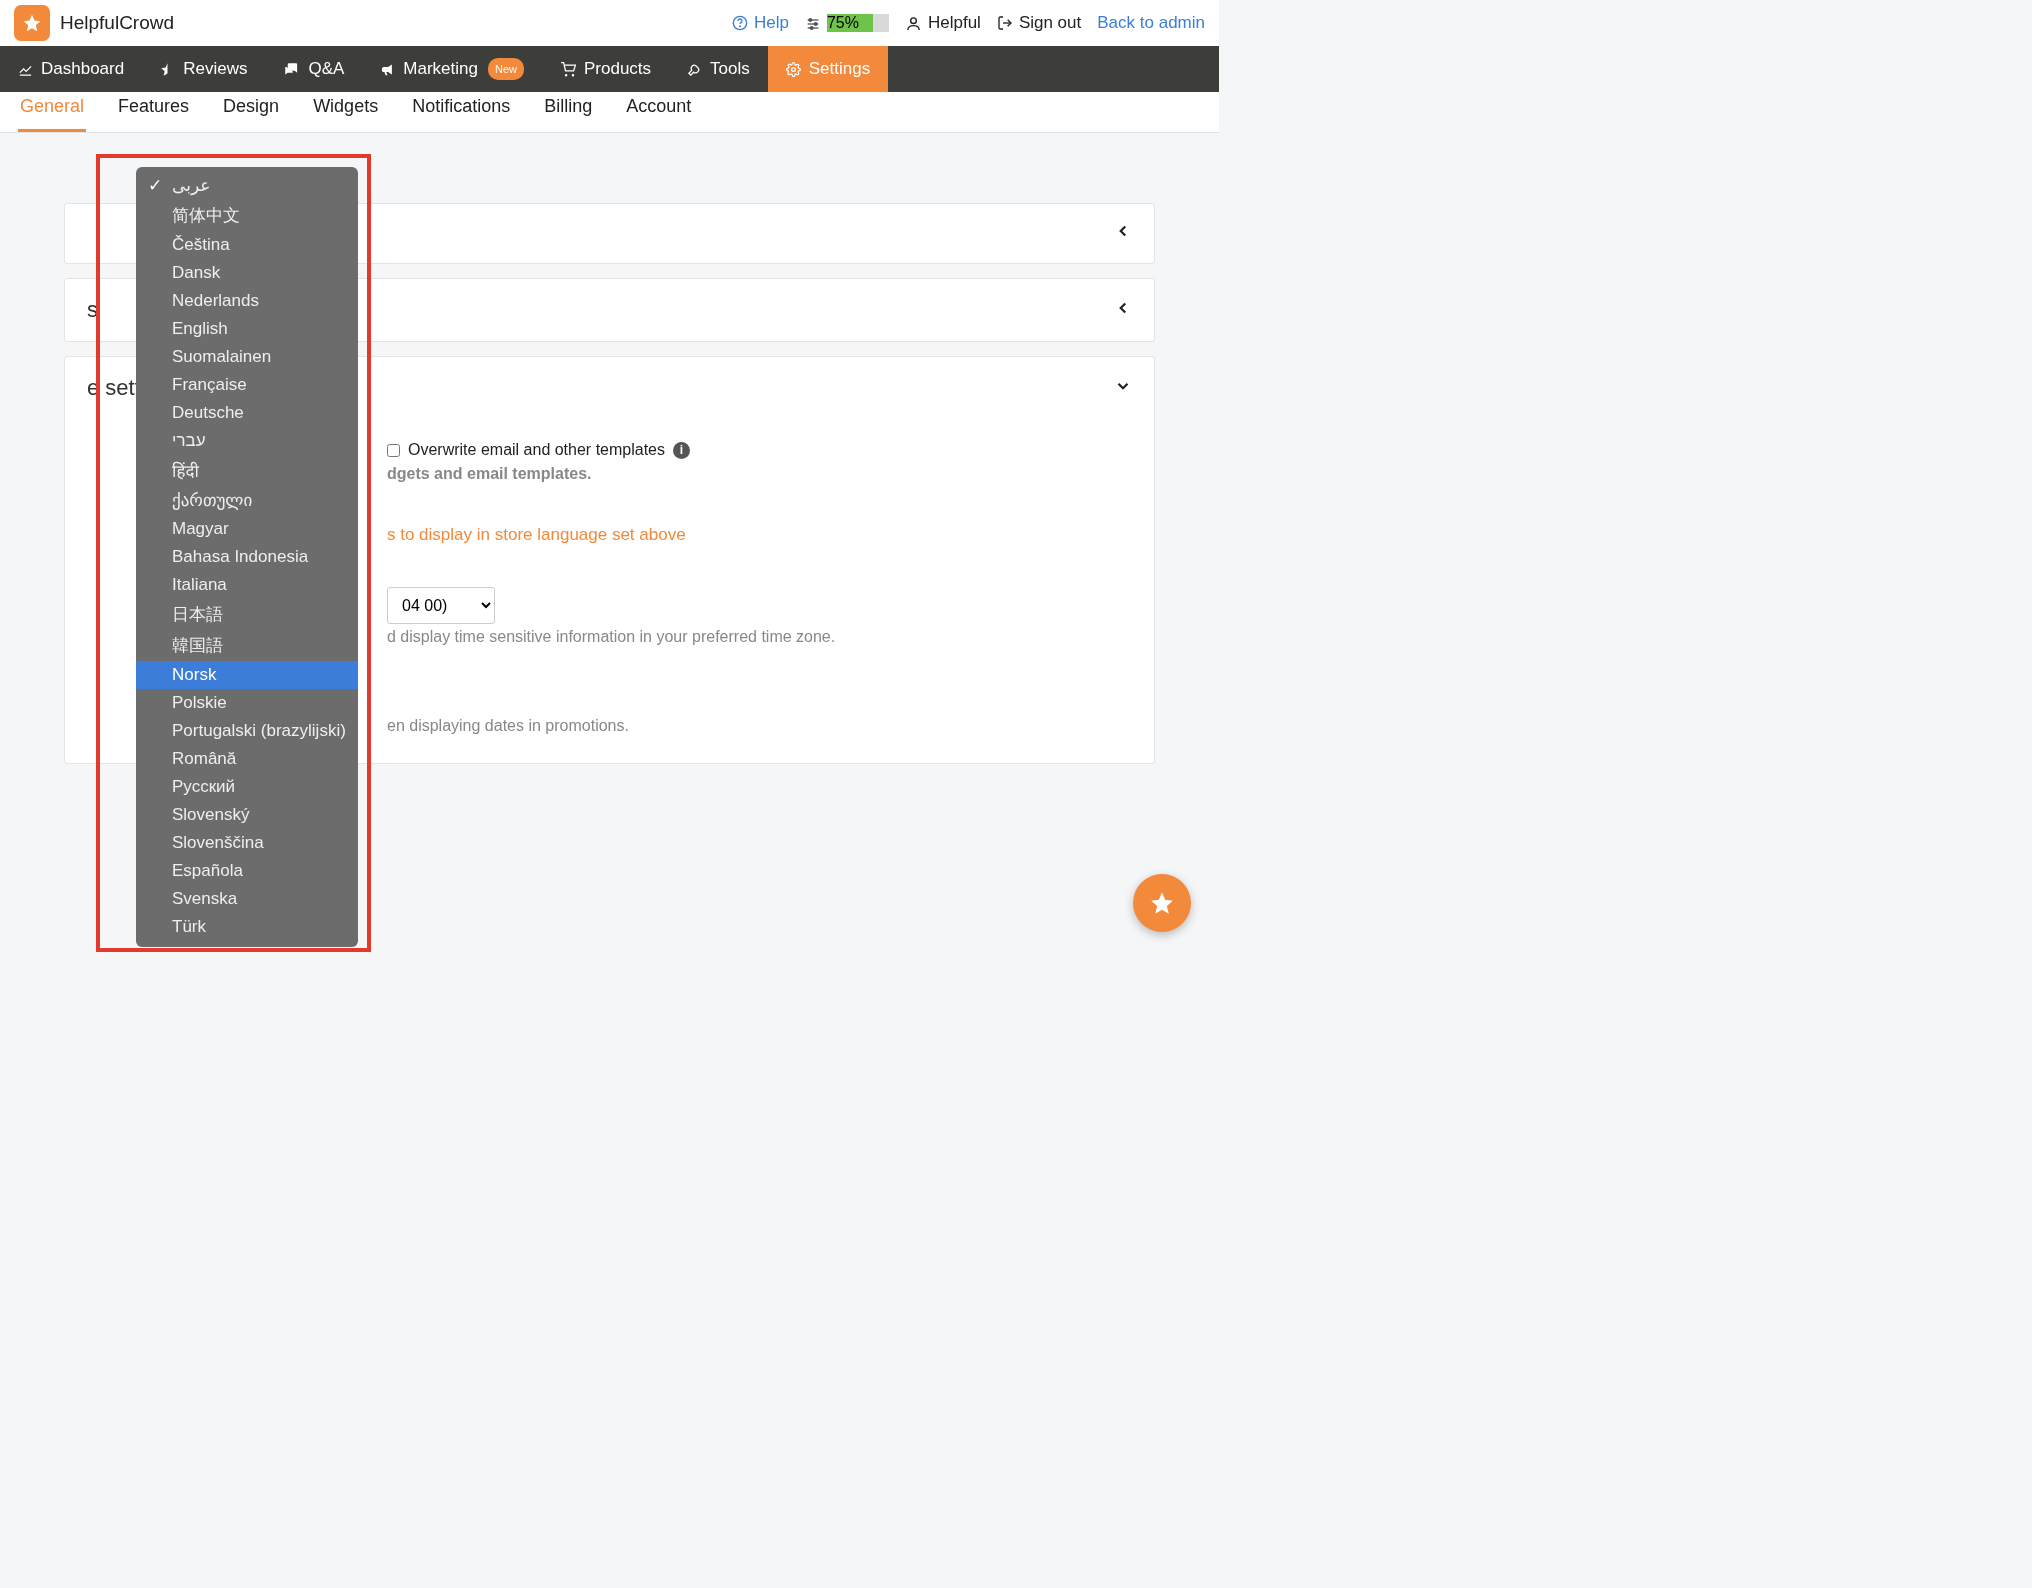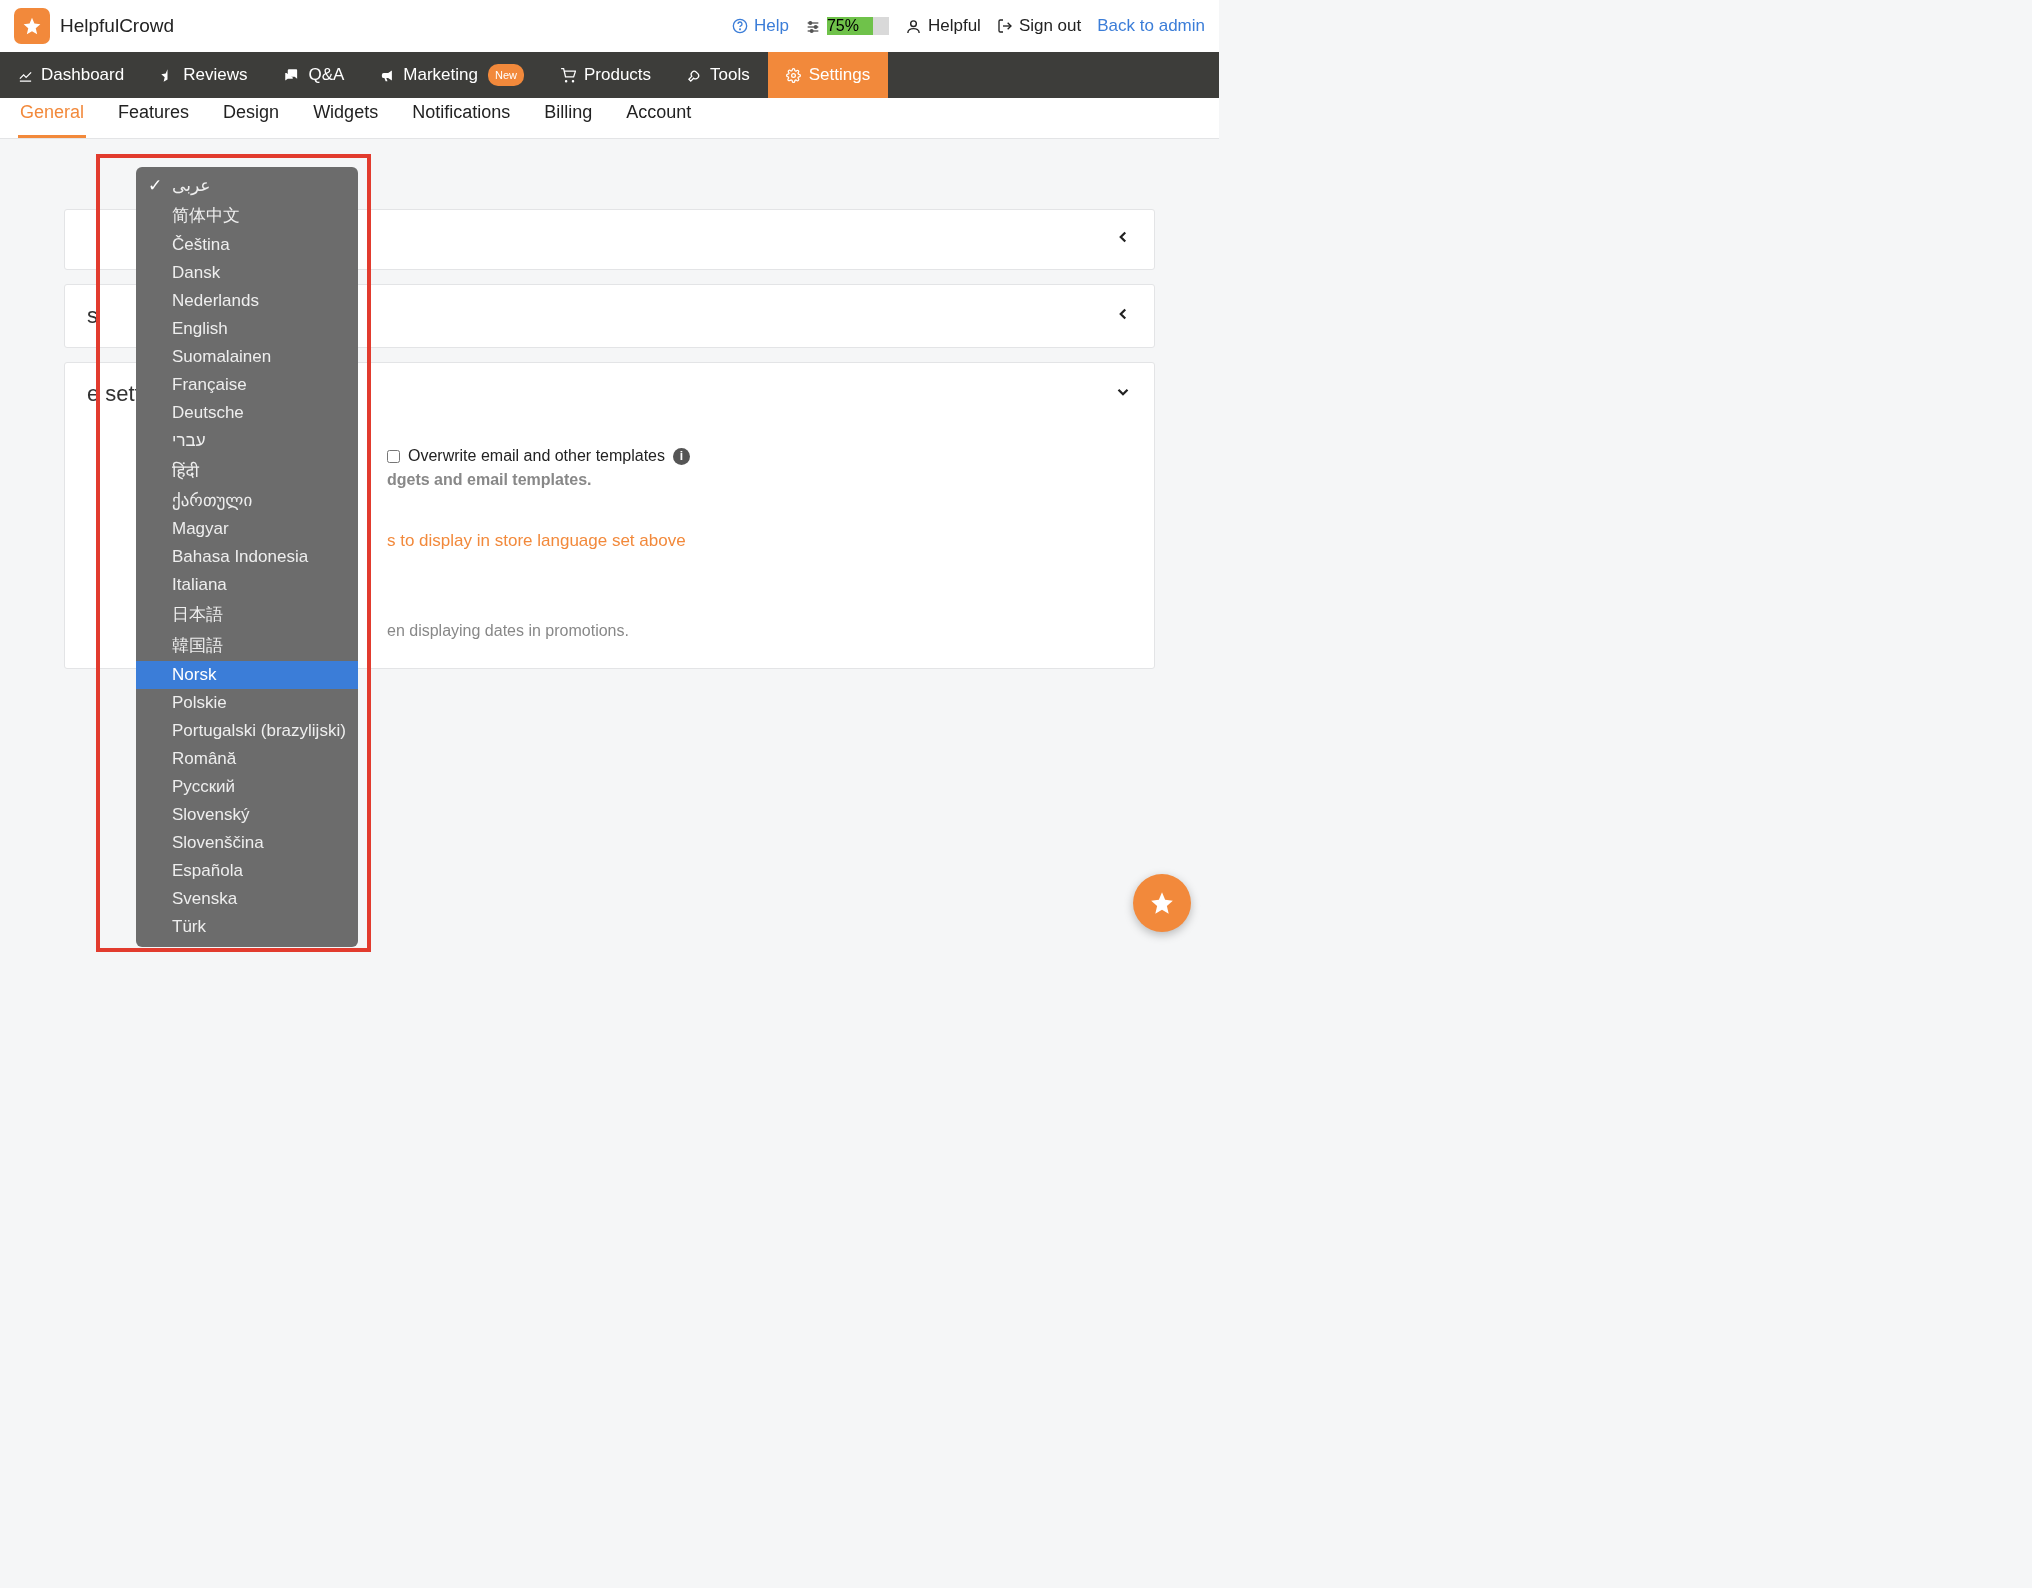--- a/index.html
+++ b/index.html
@@ -8,21 +8,21 @@
     background: #f5f6f7;
     color: #222;
     width: 1219px;
     height: 952px;
     overflow: hidden;
     position: relative;
   }
 
   
   .topbar {
-    height: 52px;
+    height: 46px;
     background: #fff;
     display: flex;
     align-items: center;
     padding: 0 14px;
     justify-content: space-between;
   }
   .brand { display: flex; align-items: center; gap: 10px; }
   .brand-logo {
     width: 36px; height: 36px; background: #f2893b; border-radius: 7px;
     display: flex; align-items: center; justify-content: center; color: #fff;
@@ -301,20 +301,26 @@
           <span>Overwrite email and other templates</span>
           <span class="info-circle">i</span>
         </label>
         <span class="helper" style="margin-left:300px;font-weight:bold;">dgets and email templates.</span>
       </div>
 
       <div class="form-row">
         <div class="highlight" style="margin-left:300px;">s to display in store language set above</div>
       </div>
 
+      <div class="form-row">
+        <select class="tz" style="margin-left:300px;">
+          <option>04 00)</option>
+        </select>
+        <span class="helper" style="margin-left:300px;">d display time sensitive information in your preferred time zone.</span>
+      </div>
 
       <div class="form-row" style="margin-top:55px;">
         <span class="helper" style="margin-left:300px;">en displaying dates in promotions.</span>
       </div>
     </div>
   </div>
 
 </div>
 
 <div class="red-frame"></div>

